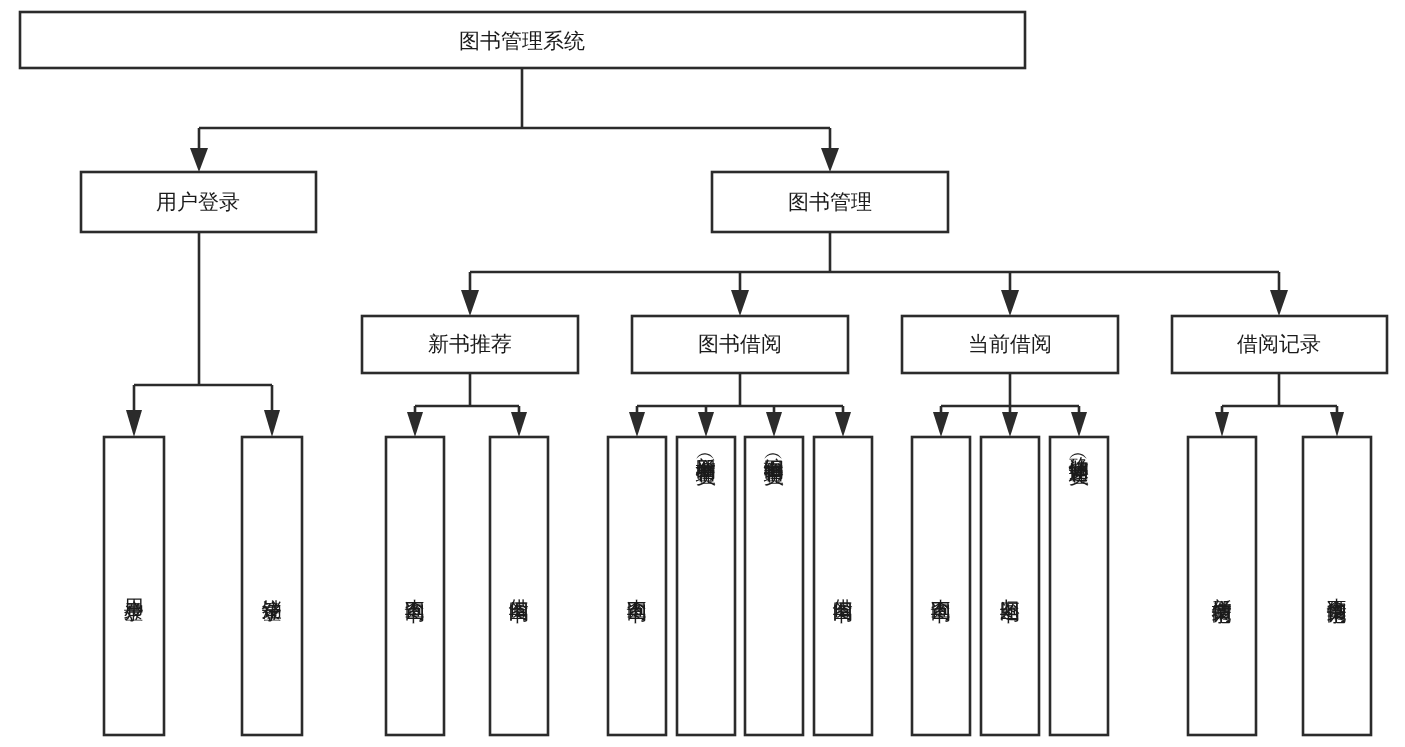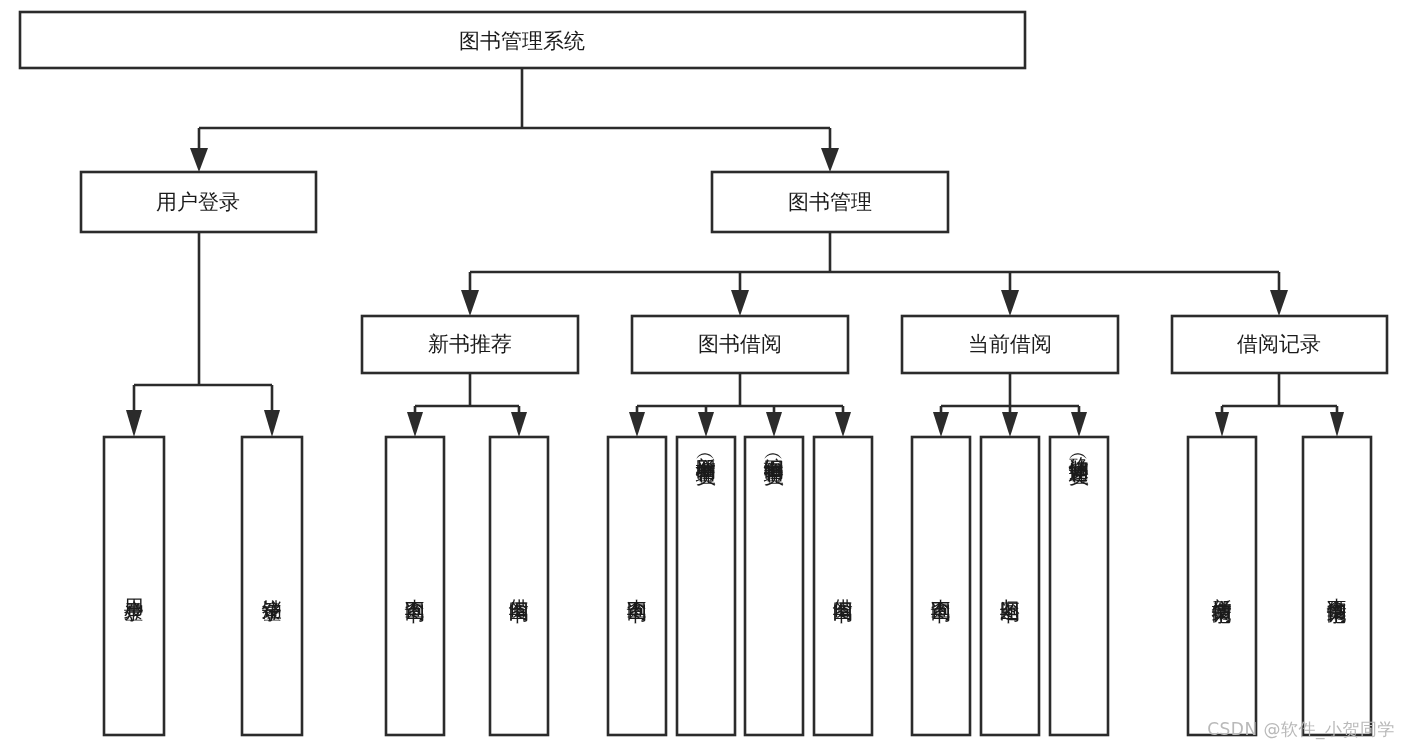--- a/index.html
+++ b/index.html
@@ -249,14 +249,13 @@
     <span class="leaf-label">确认归还（管理员）</span>
   </div>
 
   <div class="leaf-label-wrap" style="left:1188px; top:437px; width:68px; height:298px;">
     <span class="leaf-label">新增借阅记录</span>
   </div>
   <div class="leaf-label-wrap" style="left:1303px; top:437px; width:68px; height:298px;">
     <span class="leaf-label">查询借阅记录</span>
   </div>
 
-  <div class="watermark">CSDN @软件_小贺同学</div>
 </div>
 
 </body></html>

